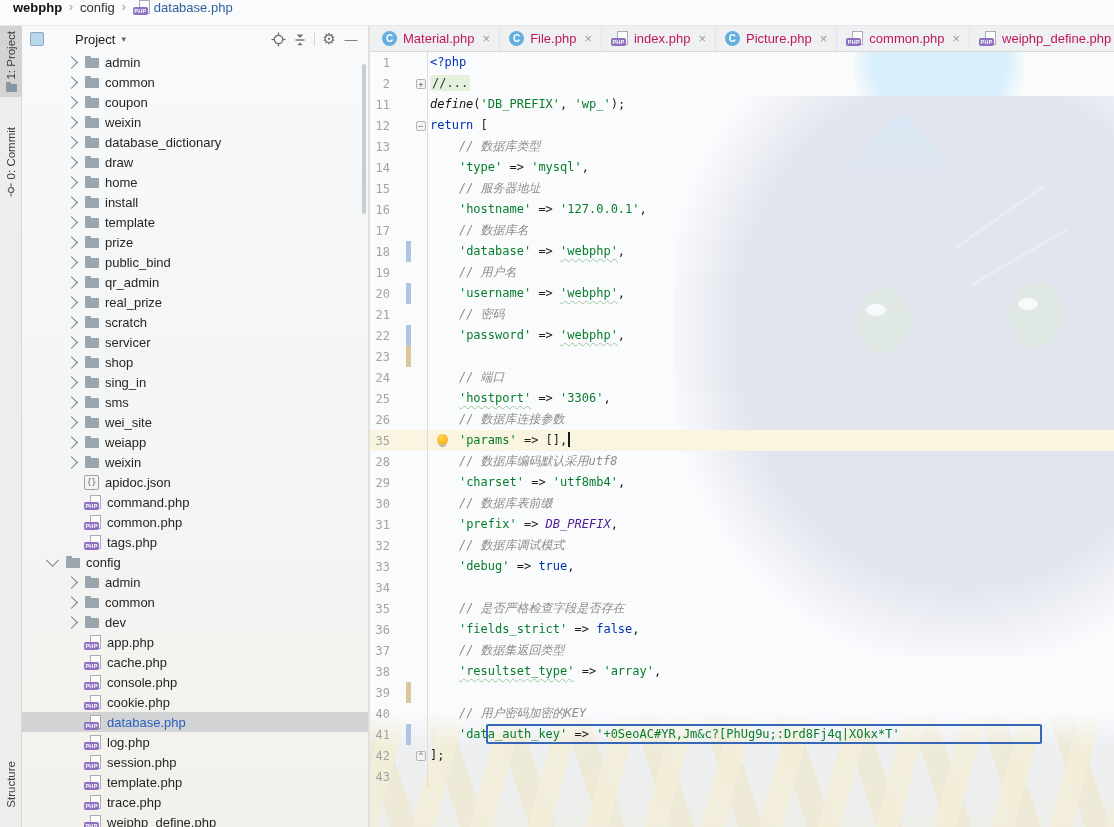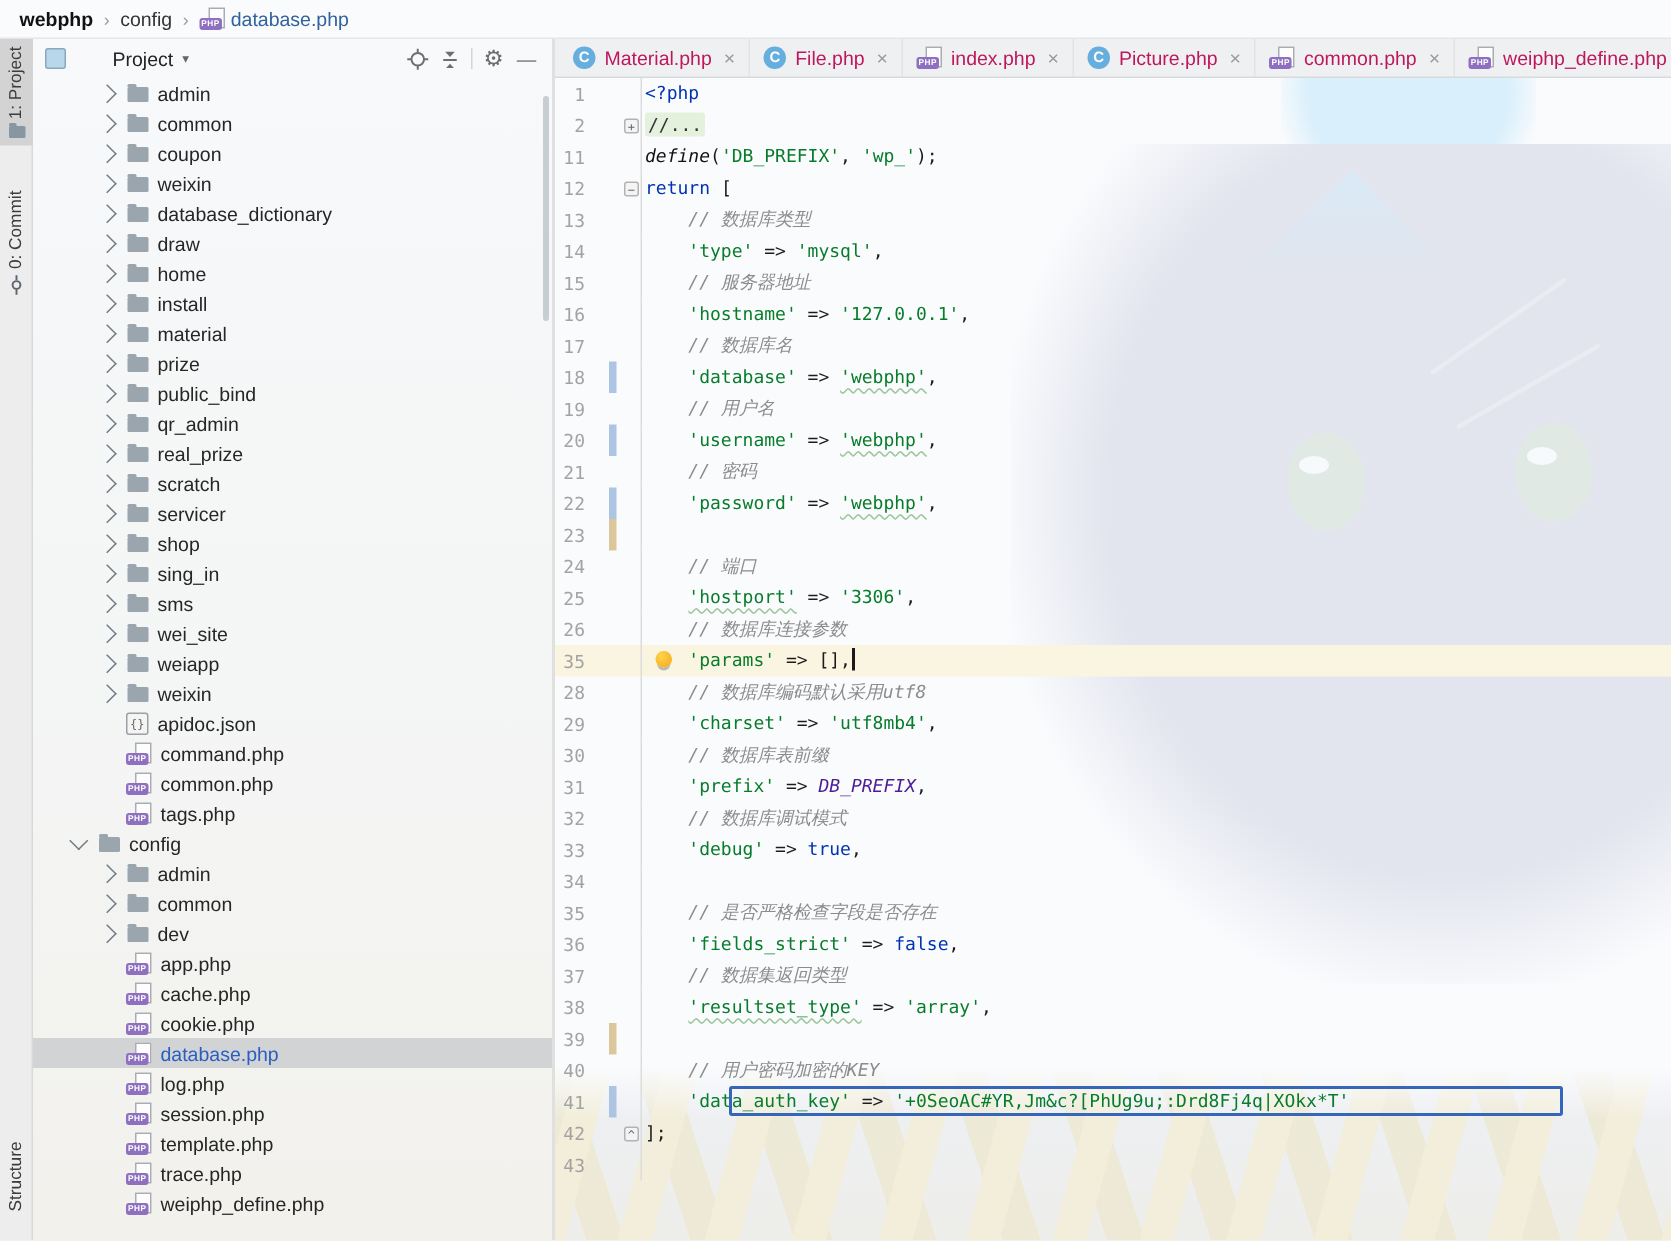--- a/index.html
+++ b/index.html
@@ -1,20 +1,20 @@
 <!DOCTYPE html>
 <html><head>
 <meta charset="utf-8">
 <style>
   html,body{margin:0;padding:0;background:#e8e8e8;}
   #app{position:relative;width:1114px;height:827px;overflow:hidden;background:#fafbfd;
        font-family:"Liberation Sans",sans-serif;font-size:13px;color:#262626;cursor:default;}
   
   #crumbbar{position:absolute;left:0;top:0;width:1114px;height:26px;background:#fafbfc;
-            border-bottom:1px solid #e5e6e8;display:flex;align-items:center;padding-left:13px;box-sizing:border-box;z-index:30;}
+            border-bottom:1px solid #e5e6e8;display:flex;align-items:flex-start;padding-left:13px;box-sizing:border-box;z-index:30;}
   .bc-item{display:flex;align-items:center;gap:4px;}
   .bc-sep{color:#9a9a9a;margin:0 7px;font-size:12px;}
   .bc-root{font-weight:bold;color:#111;}
   .bc-mid{color:#333;}
   .bc-file{color:#30629e;}
   
   #leftbar{position:absolute;left:0;top:26px;width:22px;height:801px;background:#ededee;
            border-right:1px solid #d9d9d9;box-sizing:border-box;z-index:25;}
   .vtab{position:absolute;left:0;width:22px;display:flex;flex-direction:column;align-items:center;gap:4px;padding:5px 0;}
   .vtab .vlabel{writing-mode:vertical-rl;transform:rotate(180deg);font-size:11.5px;color:#3c3c3c;white-space:nowrap;}
@@ -205,21 +205,21 @@
           <span class="tlabel">home</span>
         </div>
         <div class="trow t-ind2">
           <span class="chev right"></span>
           <span class="ic-folder"></span>
           <span class="tlabel">install</span>
         </div>
         <div class="trow t-ind2">
           <span class="chev right"></span>
           <span class="ic-folder"></span>
-          <span class="tlabel">material</span>
+          <span class="tlabel">template</span>
         </div>
         <div class="trow t-ind2">
           <span class="chev right"></span>
           <span class="ic-folder"></span>
           <span class="tlabel">prize</span>
         </div>
         <div class="trow t-ind2">
           <span class="chev right"></span>
           <span class="ic-folder"></span>
           <span class="tlabel">public_bind</span>
@@ -331,20 +331,28 @@
           </span>
           <span class="tlabel">app.php</span>
         </div>
         <div class="trow t-ind2">
           <span class="chev-spacer"></span>
           <span class="ic-php">
             <span class="page"></span>
             <span class="badge">PHP</span>
           </span>
           <span class="tlabel">cache.php</span>
+        </div>
+        <div class="trow t-ind2">
+          <span class="chev-spacer"></span>
+          <span class="ic-php">
+            <span class="page"></span>
+            <span class="badge">PHP</span>
+          </span>
+          <span class="tlabel">console.php</span>
         </div>
         <div class="trow t-ind2">
           <span class="chev-spacer"></span>
           <span class="ic-php">
             <span class="page"></span>
             <span class="badge">PHP</span>
           </span>
           <span class="tlabel">cookie.php</span>
         </div>
         <div class="trow t-ind2 sel">

